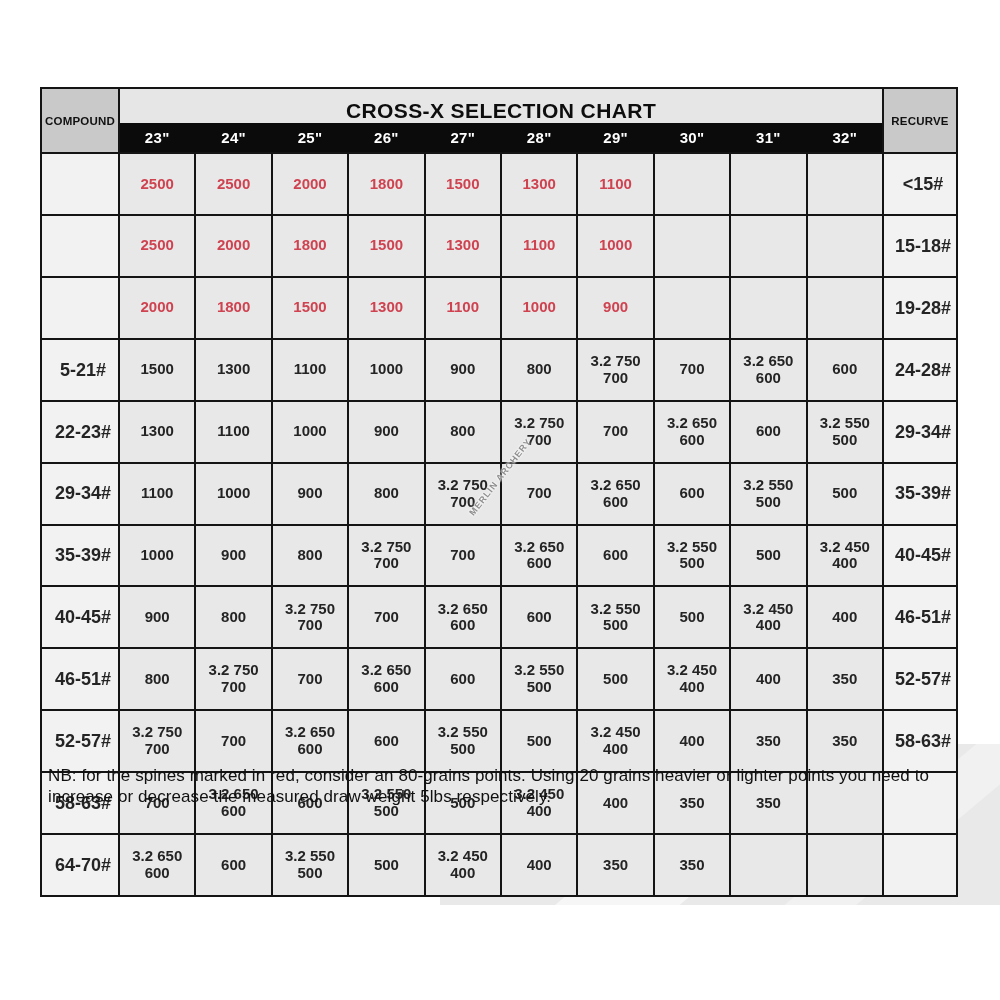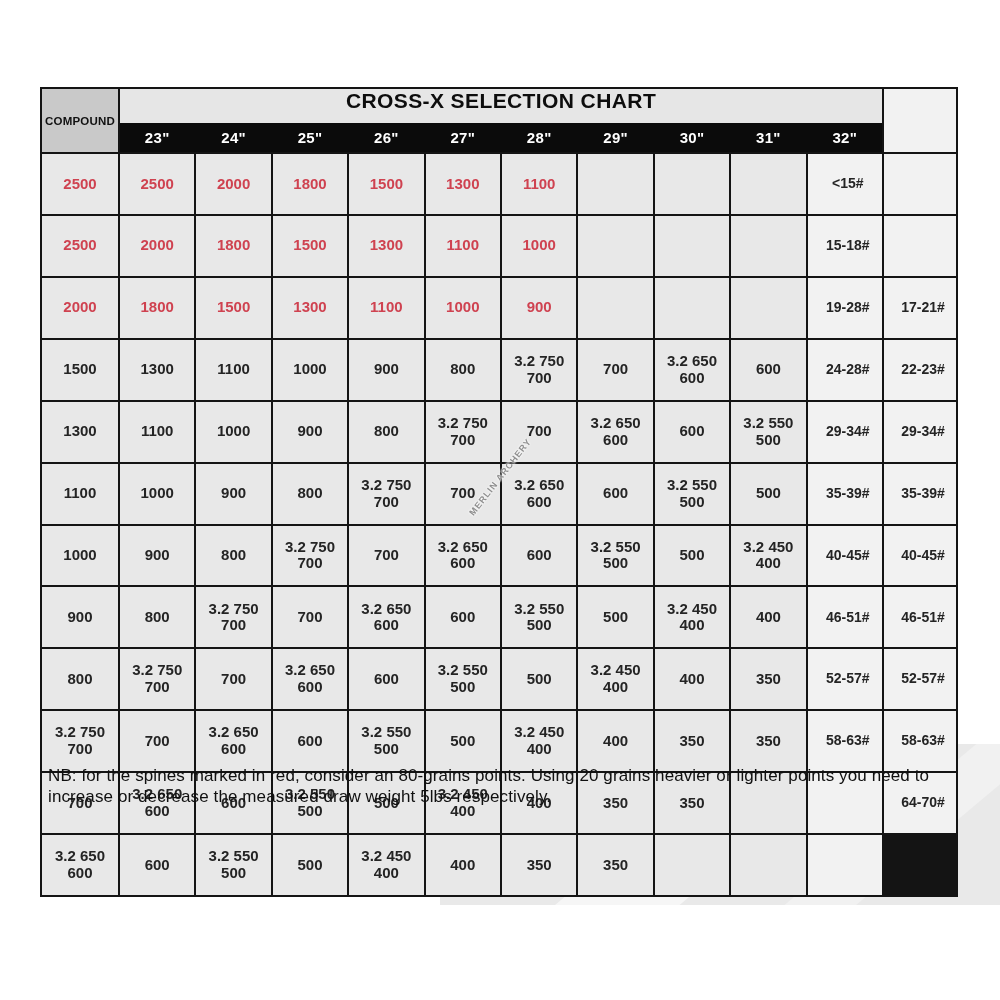--- a/index.html
+++ b/index.html
@@ -57,21 +57,21 @@
     font-weight: 700; font-size: 11.5px; letter-spacing: 0.2px;
     color: #111;
   }
   .headblock {
     grid-column: 2 / span 10;
     display: flex; flex-direction: column;
   }
   .titleband {
     flex: 1;
     background: var(--titleband-bg, #e6e6e6);
-    display: flex; align-items: flex-start; justify-content: center;
+    display: flex; align-items: flex-end; justify-content: center;
   }
   .charttitle {
     font-weight: 700; font-size: 21px; letter-spacing: 0.4px; color: #0d0d0d;
   }
   .colsbar {
     height: 29px;
     background: var(--headerbar-bg, #0b0b0b);
     display: grid;
     grid-template-columns: repeat(10, 1fr);
     gap: 2px;
@@ -82,21 +82,21 @@
   }
   .cell {
     display: flex; align-items: center; justify-content: center;
     text-align: center;
     white-space: pre-line;
     line-height: 1.12;
     font-weight: 700;
     color: #242424;
   }
   .cell.data  { background: var(--cell-bg, #e8e8e8); font-size: 15px; }
-  .cell.label { background: var(--labelcell-bg, #f2f2f2); font-size: 14px; padding-left: 6px; }
+  .cell.label { background: var(--labelcell-bg, #f2f2f2); font-size: 18px; padding-left: 6px; }
   .cell.data.red { color: var(--red, #cf4250); }
 
   
   .watermark {
     position: absolute; left: 448px; top: 462px;
     width: 120px; z-index: 3;
     transform: rotate(-52deg);
     font-size: 9px; font-weight: 700; letter-spacing: 1px;
     color: #8f8f8f;
     text-shadow: 0 0 2px #ffffff, 0 0 3px #ffffff;
@@ -136,20 +136,21 @@
           <div class="colhead">25"</div>
           <div class="colhead">26"</div>
           <div class="colhead">27"</div>
           <div class="colhead">28"</div>
           <div class="colhead">29"</div>
           <div class="colhead">30"</div>
           <div class="colhead">31"</div>
           <div class="colhead">32"</div>
         </div>
     </div>
+    <div class="corner">RECURVE</div>
 
   <div class="cell label"></div>
       <div class="cell data red">2500</div>
       <div class="cell data red">2500</div>
       <div class="cell data red">2000</div>
       <div class="cell data red">1800</div>
       <div class="cell data red">1500</div>
       <div class="cell data red">1300</div>
       <div class="cell data red">1100</div>
       <div class="cell data red"></div>
@@ -173,21 +174,21 @@
       <div class="cell data red">1800</div>
       <div class="cell data red">1500</div>
       <div class="cell data red">1300</div>
       <div class="cell data red">1100</div>
       <div class="cell data red">1000</div>
       <div class="cell data red">900</div>
       <div class="cell data red"></div>
       <div class="cell data red"></div>
       <div class="cell data red"></div>
       <div class="cell label">19-28#</div>
-      <div class="cell label">17-21#</div>
+      <div class="cell label">5-21#</div>
       <div class="cell data">1500</div>
       <div class="cell data">1300</div>
       <div class="cell data">1100</div>
       <div class="cell data">1000</div>
       <div class="cell data">900</div>
       <div class="cell data">800</div>
       <div class="cell data">3.2 750
 700</div>
       <div class="cell data">700</div>
       <div class="cell data">3.2 650

